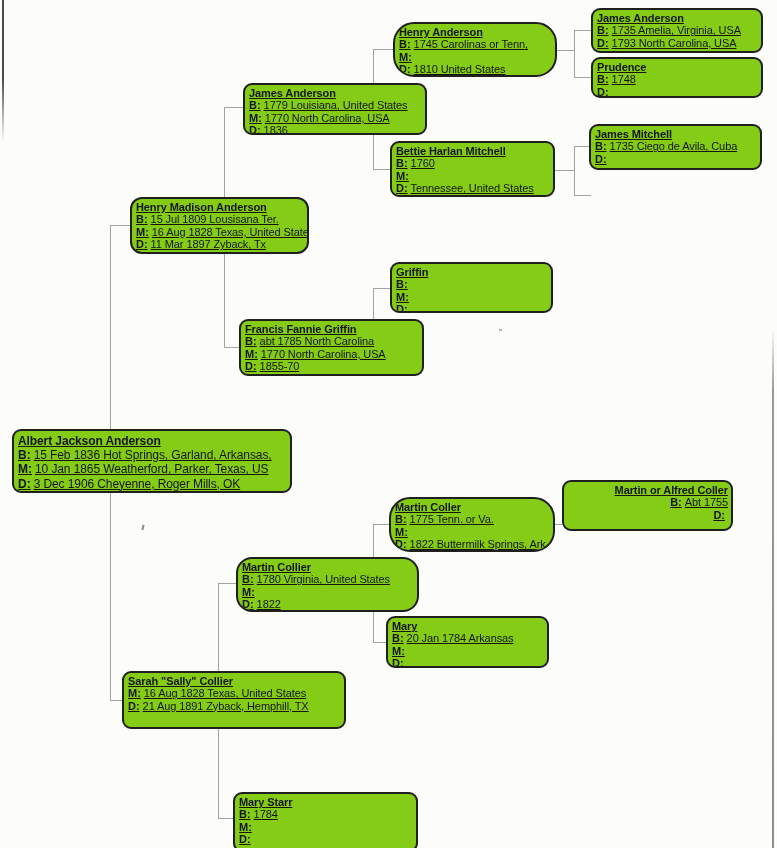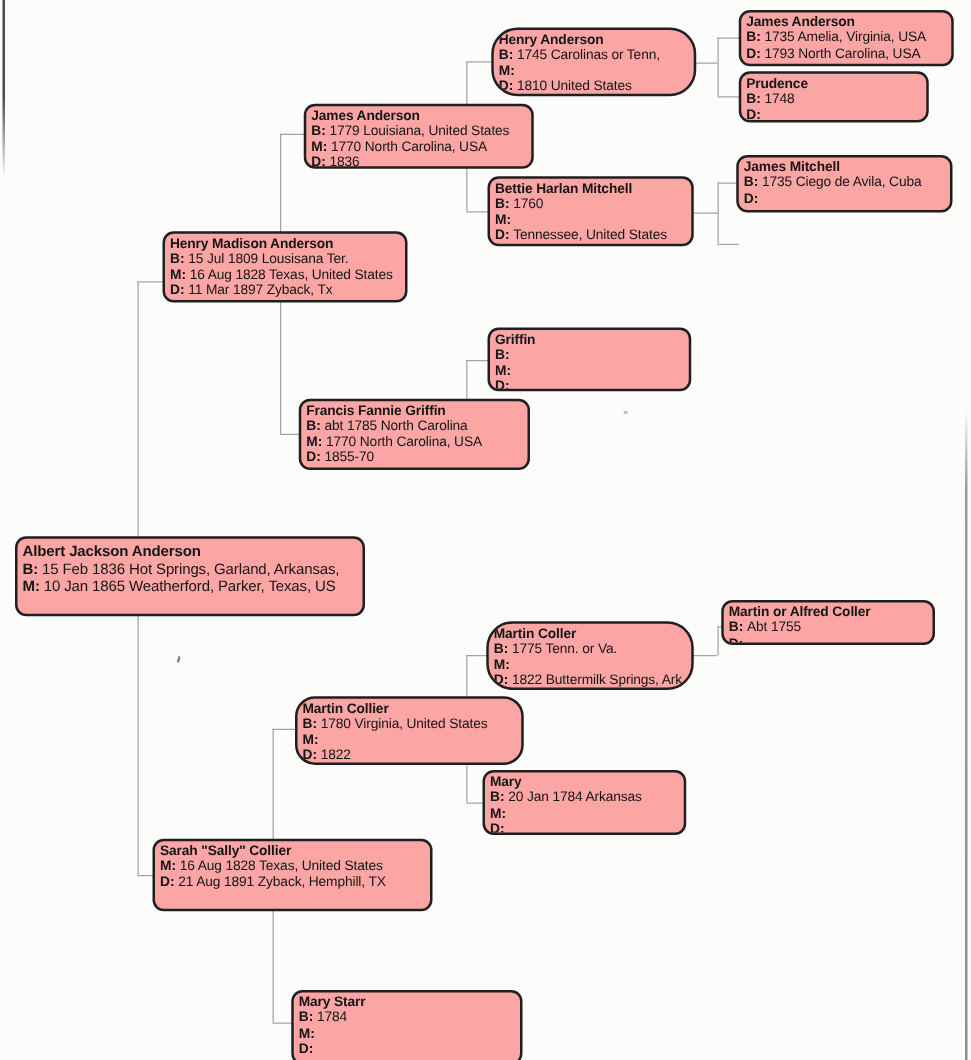--- a/index.html
+++ b/index.html
@@ -13,49 +13,49 @@
   .page{position:relative;width:777px;height:848px;background:var(--page-bg);overflow:hidden;}
 
   
   .vline,.hline{position:absolute;background:var(--connector);}
   .vline{width:1px;}
   .hline{height:1px;}
 
   
   .pbox{
     position:absolute;box-sizing:border-box;
-    background:#fca5a5;border:2px solid var(--box-border);border-radius:9px;
+    background:#84cc16;border:2px solid var(--box-border);border-radius:9px;
     padding:2px 3px 2px 4px;overflow:hidden;color:var(--text);
-    font-size:11px;line-height:12.4px;white-space:nowrap;z-index:2;
+    font-size:11px;line-height:12.4px;white-space:nowrap;z-index:2;text-decoration:underline;
   }
   .pbox .nm{font-weight:bold;letter-spacing:-0.1px;}
   .pbox .row b{font-weight:bold;margin-right:3px;}
   .pbox .row span{letter-spacing:-0.1px;}
 
   
   #b-albert{font-size:12px;line-height:14.2px;padding-top:3px;}
 
   
   #b-albert{left:12px;top:429px;width:280px;height:64px;}
-  #b-henry-madison{left:130px;top:185px;width:196px;height:57px;}
+  #b-henry-madison{left:130px;top:197px;width:179px;height:57px;border-radius:12px;}
   #b-sarah{left:122px;top:671px;width:224px;height:58px;}
   #b-james2{left:243px;top:83px;width:184px;height:52px;}
   #b-francis{left:239px;top:319px;width:185px;height:57px;}
   #b-martin-collier2{left:236px;top:557px;width:183px;height:55px;border-radius:16px;}
   #b-mary-starr{left:233px;top:792px;width:185px;height:60px;}
   #b-henry-anderson3{left:393px;top:22px;width:164px;height:55px;border-radius:21px;}
   #b-bettie{left:390px;top:141px;width:165px;height:56px;}
   #b-griffin{left:390px;top:262px;width:163px;height:51px;}
   #b-martin-coller3{left:389px;top:497px;width:166px;height:55px;border-radius:21px;}
   #b-mary3{left:386px;top:616px;width:163px;height:52px;}
   #b-james4{left:591px;top:8px;width:172px;height:45px;}
-  #b-prudence{left:591px;top:57px;width:152px;height:41px;}
+  #b-prudence{left:591px;top:57px;width:172px;height:41px;}
   #b-james-mitchell{left:589px;top:124px;width:173px;height:46px;}
   #b-betty-harlan{left:589px;top:173px;width:173px;height:45px;}
-  #b-martin-alfred{left:577px;top:480px;width:171px;height:36px;}
+  #b-martin-alfred{left:562px;top:480px;width:171px;height:51px;text-align:right;}
 
   
   #v1{left:110px;top:225px;height:475px;}
   #v2{left:224px;top:107px;height:240px;}
   #v3{left:218px;top:583px;height:235px;}
   #v4{left:373px;top:49px;height:120px;}
   #v5{left:373px;top:288px;height:60px;}
   #v6{left:373px;top:524px;height:118px;}
   #v7{left:574px;top:30px;height:47px;}
   #v8{left:574px;top:146px;height:49px;}
@@ -119,20 +119,21 @@
   <div class="hline" id="h8a"></div>
   <div class="hline" id="h8b"></div>
   <div class="hline" id="h8c"></div>
   <div class="hline" id="h9a"></div>
   <div class="hline" id="h9b"></div>
 
   <div class="pbox" id="b-albert">
     <div class="nm">Albert Jackson Anderson</div>
     <div class="row"><b>B:</b><span>15 Feb 1836 Hot Springs, Garland, Arkansas,</span></div>
     <div class="row"><b>M:</b><span>10 Jan 1865 Weatherford, Parker, Texas, US</span></div>
+    <div class="row"><b>D:</b><span>3 Dec 1906 Cheyenne, Roger Mills, OK</span></div>
   </div>
 
   <div class="pbox" id="b-henry-madison">
     <div class="nm">Henry Madison Anderson</div>
     <div class="row"><b>B:</b><span>15 Jul 1809 Lousisana Ter.</span></div>
     <div class="row"><b>M:</b><span>16 Aug 1828 Texas, United States</span></div>
     <div class="row"><b>D:</b><span>11 Mar 1897 Zyback, Tx</span></div>
   </div>
 
   <div class="pbox" id="b-sarah">

